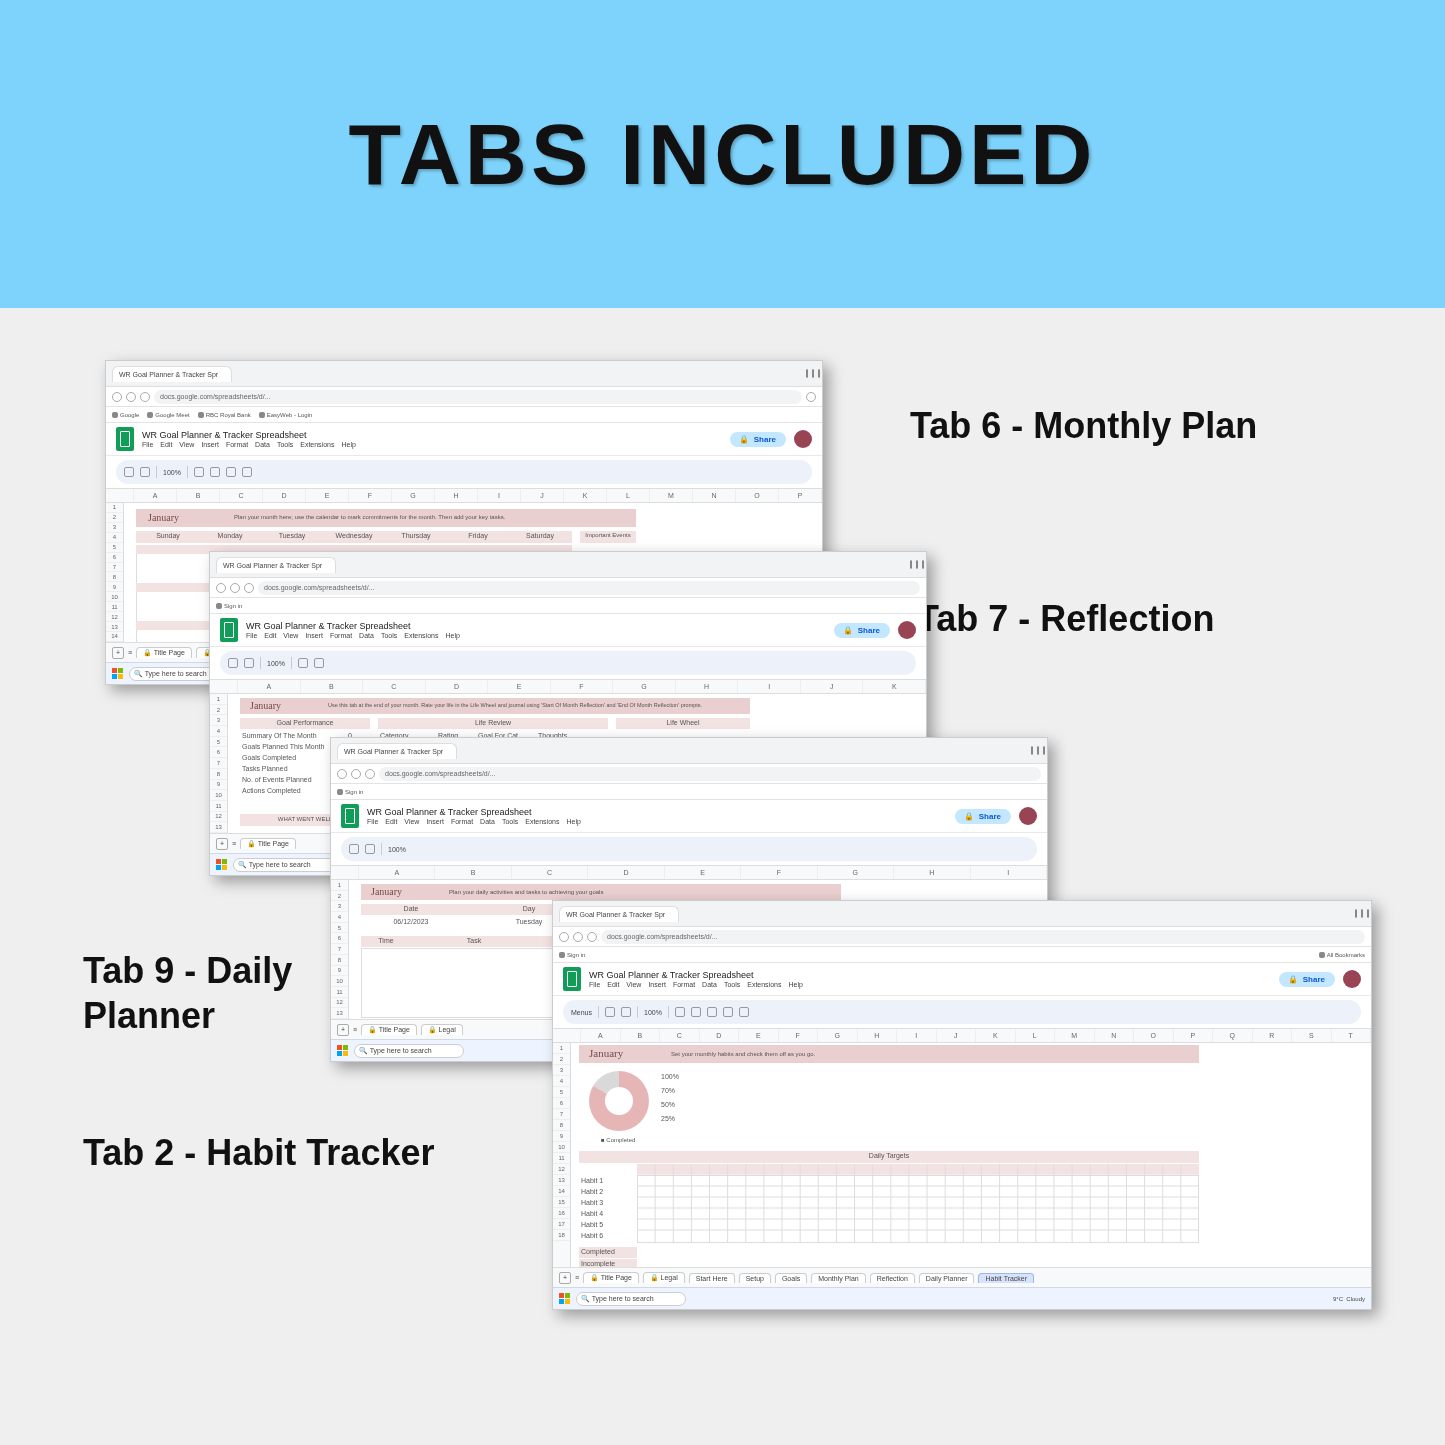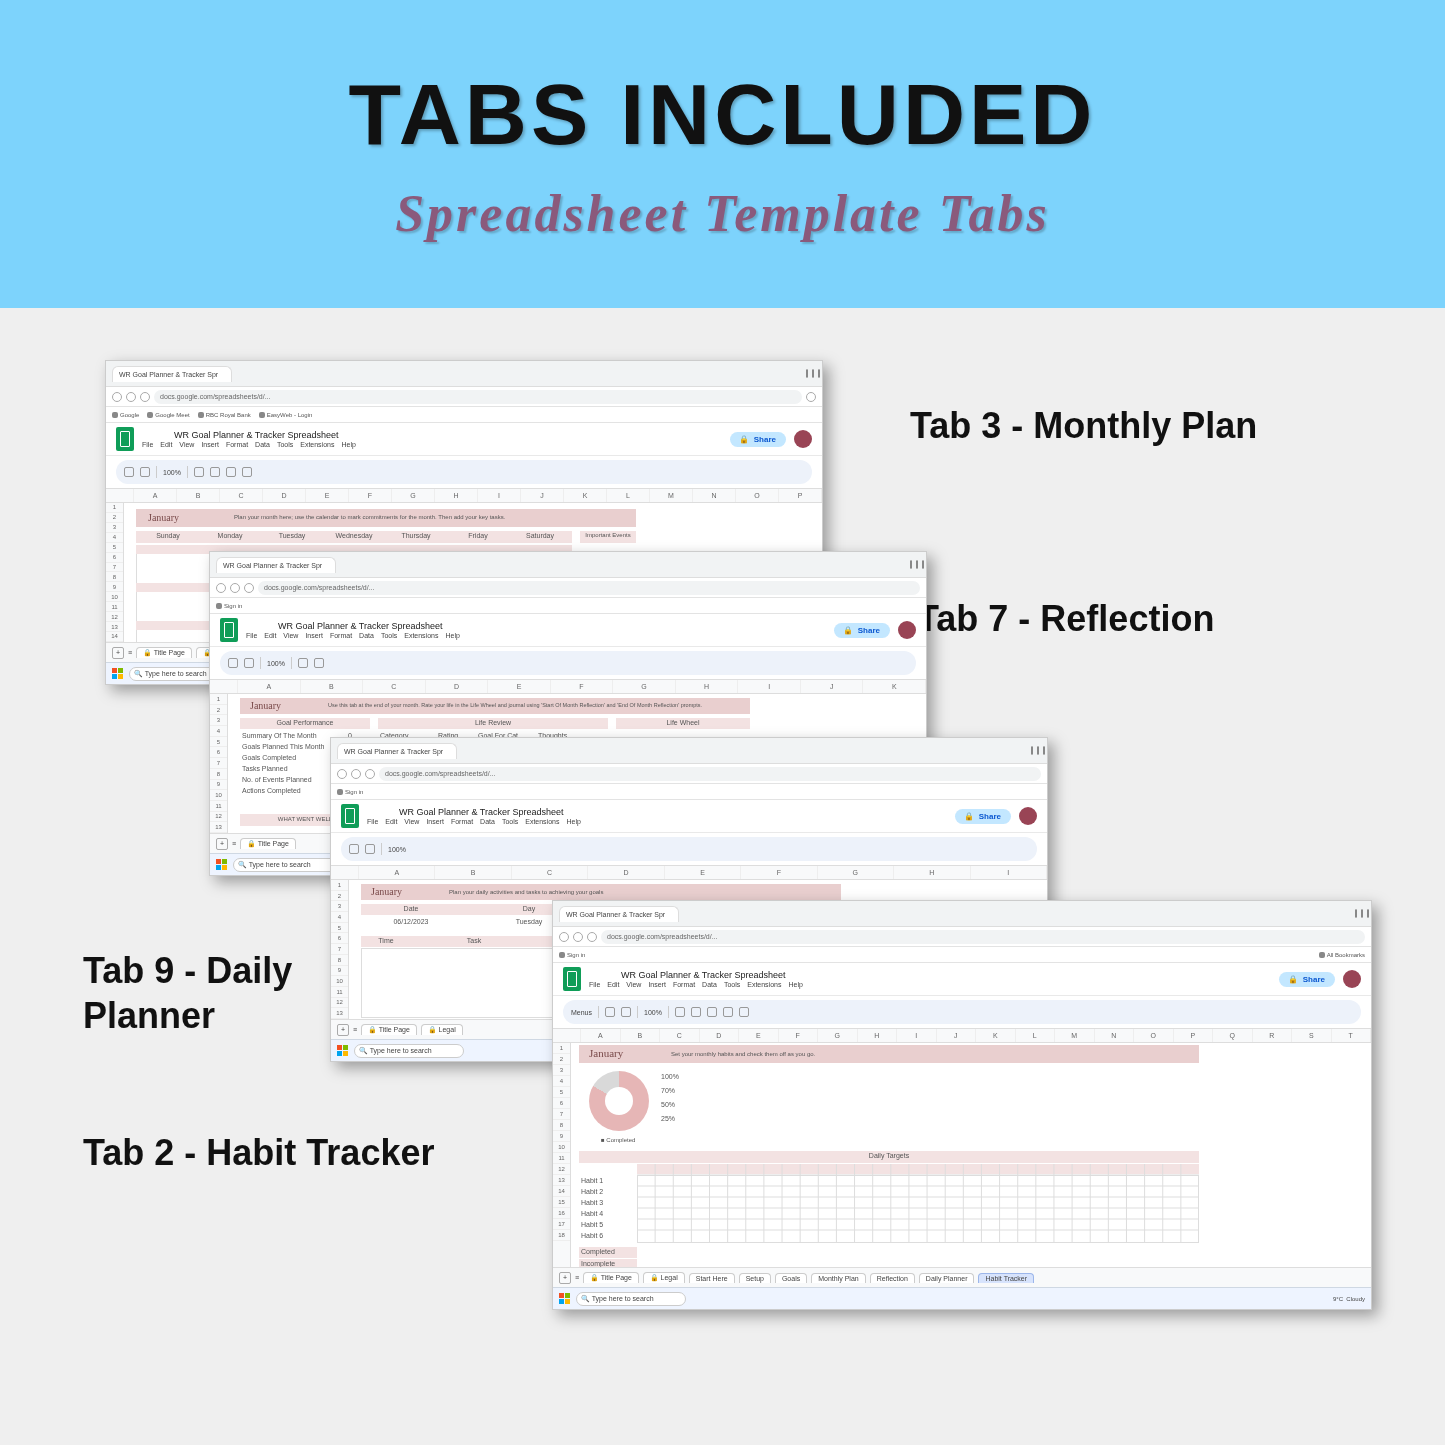--- a/index.html
+++ b/index.html
@@ -110,21 +110,21 @@
     display:flex;align-items:center;gap:8px;padding:4px 10px;
     border-bottom:1px solid #e9e9e9;
   }
   .gs-icon{
     width:18px;height:24px;background:#0f9d58;border-radius:2px;position:relative;flex:none;
   }
   .gs-icon::after{
     content:"";position:absolute;inset:4px;border:1px solid #fff;border-radius:1px;
   }
   .doc-title-block{display:flex;flex-direction:column;gap:1px;}
-  .doc-title{font-size:9px;color:#222;margin-left:32px;}
+  .doc-title{font-size:9px;color:#222;}
   .doc-menus{font-size:7px;color:#444;display:flex;gap:7px;}
   .share-btn{
     margin-left:auto;background:#c3e7ff;color:#0b57d0;border-radius:14px;
     padding:3px 10px;font-size:8px;font-weight:600;display:flex;align-items:center;gap:4px;
   }
   .avatar{width:18px;height:18px;border-radius:50%;background:#945;}
   .toolbar{
     height:24px;background:#edf2fa;border-radius:14px;margin:4px 10px;
     display:flex;align-items:center;gap:6px;padding:0 8px;font-size:7px;color:#444;
   }
@@ -184,24 +184,23 @@
   .donut{position:absolute;width:60px;height:60px;border-radius:50%;
     background: conic-gradient(#e6b6b6 0 300deg, #d9d9d9 300deg 360deg);}
   .donut::after{content:"";position:absolute;inset:16px;background:#fff;border-radius:50%;}
 
 </style>
 </head>
 <body>
 
 <div class="header-band">
   <div class="main-title">TABS INCLUDED</div>
-  <div class="sub-title">Spreadsheet Template Tabs</div>
 </div>
 
-<div class="caption" style="left:910px;top:403px;">Tab 3 - Monthly Plan</div>
+<div class="caption" style="left:910px;top:403px;">Tab 6 - Monthly Plan</div>
 <div class="caption" style="left:917px;top:596px;">Tab 7 - Reflection</div>
 <div class="caption" style="left:83px;top:948px;width:280px;">Tab 9 - Daily Planner</div>
 <div class="caption" style="left:83px;top:1130px;">Tab 2 - Habit Tracker</div>
 
 <div class="sheet" style="left:105px;top:360px;width:718px;height:325px;z-index:1;">
   <div class="browser-chrome">
     <div class="tabchip">WR Goal Planner &amp; Tracker Spr</div>
     <div class="winbtn">
         <span></span>
         <span></span>

